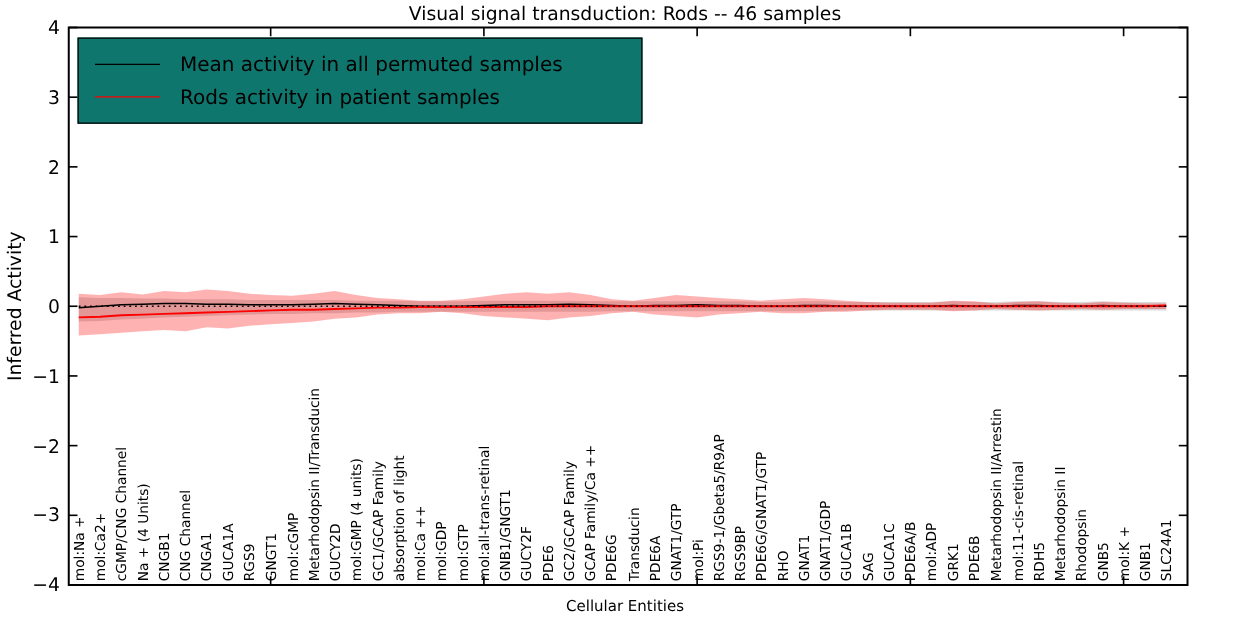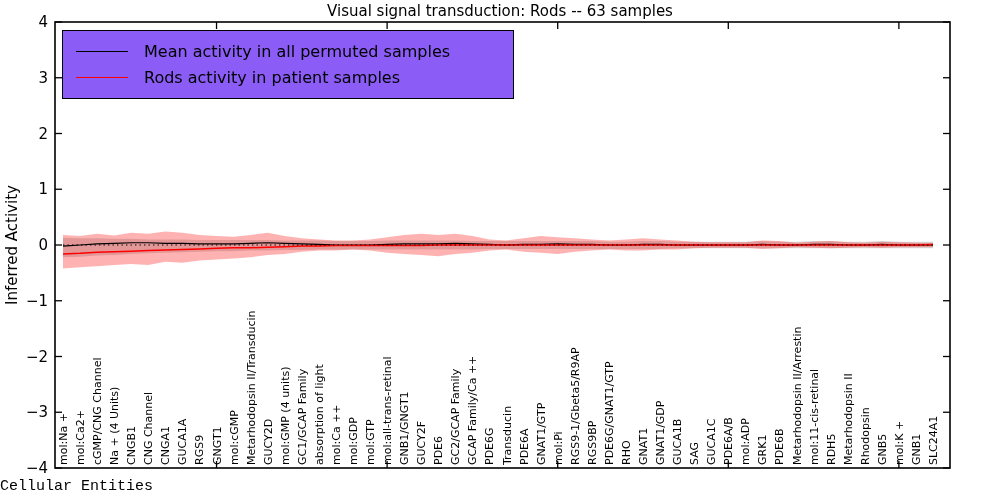--- a/index.html
+++ b/index.html
@@ -1,37 +1,37 @@
 <!DOCTYPE html>
 <html><head>
 <meta charset="utf-8">
 <style>
   html,body{margin:0;padding:0;background:#ffffff;}
   .figure{position:relative;width:1000px;height:500px;background:#ffffff;
           font-family:"DejaVu Sans","Liberation Sans",sans-serif;color:#000;overflow:hidden;}
   .chart-title{position:absolute;left:0;right:0;top:2px;text-align:center;font-size:15px;}
   .y-axis-label{position:absolute;left:12px;top:245px;transform:translate(-50%,-50%) rotate(-90deg);
                 font-size:15px;white-space:nowrap;}
-  .x-axis-label{position:absolute;left:0;right:0;top:478px;font-size:15px;font-family:Liberation Mono, monospace;}
+  .x-axis-label{position:absolute;left:0;right:0;top:478px;text-align:center;font-size:12px;}
   .ytick{position:absolute;left:14px;width:34px;text-align:right;font-size:15px;line-height:16px;}
   .xcat{position:absolute;font-size:11px;line-height:13px;white-space:nowrap;
         transform:rotate(-90deg);transform-origin:0 0;}
-  .legend{position:absolute;left:62px;top:30px;width:452px;background:#8b5cf6;
+  .legend{position:absolute;left:62px;top:30px;width:452px;background:#0f766e;
           border:1.6px solid #000;box-sizing:border-box;padding:7px 0 8px 0;z-index:5;}
   .legend-row{display:flex;align-items:center;height:26px;}
   .legend-swatch{display:inline-block;width:52px;height:0;border-top:1.7px solid #000;
                  margin-left:13px;margin-right:16px;flex:0 0 auto;}
   .legend-text{font-size:16px;white-space:nowrap;}
   svg{position:absolute;left:0;top:0;}
 </style>
 </head>
 <body>
 
 <div class="figure">
-  <div class="chart-title">Visual signal transduction: Rods -- 63 samples</div>
+  <div class="chart-title">Visual signal transduction: Rods -- 46 samples</div>
   <div class="y-axis-label">Inferred Activity</div>
 
   <svg id="plot-svg" width="1000" height="500">
       <polygon points="63,237.7525 80.05882352941177,238.31 97.11764705882354,238.31 114.17647058823529,238.8675 131.23529411764707,238.8675 148.29411764705884,239.42499999999998 165.35294117647058,239.42499999999998 182.41176470588235,239.42499999999998 199.47058823529412,239.98250000000002 216.52941176470588,239.98250000000002 233.58823529411765,239.98250000000002 250.64705882352942,239.98250000000002 267.70588235294116,239.98250000000002 284.7647058823529,240.54 301.8235294117647,240.54 318.88235294117646,240.54 335.94117647058823,241.0975 353,241.0975 370.05882352941177,241.0975 387.11764705882354,240.54 404.1764705882353,240.54 421.2352941176471,240.54 438.29411764705884,240.54 455.3529411764706,240.54 472.4117647058823,241.0975 489.4705882352941,241.0975 506.52941176470586,241.0975 523.5882352941176,241.0975 540.6470588235294,241.0975 557.7058823529412,241.0975 574.7647058823529,241.0975 591.8235294117648,241.0975 608.8823529411765,241.655 625.9411764705882,241.655 643,241.0975 660.0588235294117,241.0975 677.1176470588235,241.655 694.1764705882352,241.655 711.2352941176471,241.655 728.2941176470588,241.655 745.3529411764706,241.655 762.4117647058823,241.0975 779.4705882352941,241.655 796.5294117647059,241.655 813.5882352941177,241.0975 830.6470588235294,241.0975 847.7058823529412,241.655 864.7647058823529,241.655 881.8235294117646,241.0975 898.8823529411765,241.655 915.9411764705882,241.655 933,241.655 933,248.34499999999997 915.9411764705882,248.34499999999997 898.8823529411765,248.34499999999997 881.8235294117646,248.34499999999997 864.7647058823529,248.34499999999997 847.7058823529412,248.34499999999997 830.6470588235294,248.34499999999997 813.5882352941177,248.34499999999997 796.5294117647059,248.34499999999997 779.4705882352941,248.34499999999997 762.4117647058823,248.34499999999997 745.3529411764706,248.34499999999997 728.2941176470588,248.34499999999997 711.2352941176471,248.34499999999997 694.1764705882352,248.34499999999997 677.1176470588235,248.34499999999997 660.0588235294117,248.9025 643,248.9025 625.9411764705882,248.9025 608.8823529411765,248.9025 591.8235294117648,248.9025 574.7647058823529,248.9025 557.7058823529412,248.9025 540.6470588235294,248.9025 523.5882352941176,248.9025 506.52941176470586,248.9025 489.4705882352941,248.9025 472.4117647058823,249.46 455.3529411764706,249.46 438.29411764705884,249.46 421.2352941176471,249.46 404.1764705882353,249.46 387.11764705882354,249.46 370.05882352941177,249.46 353,249.46 335.94117647058823,249.46 318.88235294117646,249.46 301.8235294117647,250.01749999999998 284.7647058823529,250.01749999999998 267.70588235294116,250.575 250.64705882352942,250.575 233.58823529411765,251.13250000000002 216.52941176470588,251.13250000000002 199.47058823529412,251.69 182.41176470588235,252.2475 165.35294117647058,252.80499999999998 148.29411764705884,253.3625 131.23529411764707,253.92000000000002 114.17647058823529,255.035 97.11764705882354,255.59250000000003 80.05882352941177,256.7075 63,257.265" fill="#000000" fill-opacity="0.15" stroke="none"></polygon>
       <polygon points="63,234.965 80.05882352941177,236.07999999999998 97.11764705882354,233.85 114.17647058823529,235.5225 131.23529411764707,232.73499999999999 148.29411764705884,233.85 165.35294117647058,231.61999999999998 182.41176470588235,232.73499999999999 199.47058823529412,234.965 216.52941176470588,236.07999999999998 233.58823529411765,236.63750000000002 250.64705882352942,234.965 267.70588235294116,232.73499999999999 284.7647058823529,236.07999999999998 301.8235294117647,238.31 318.88235294117646,239.42499999999998 335.94117647058823,240.54 353,240.54 370.05882352941177,239.42499999999998 387.11764705882354,237.195 404.1764705882353,234.965 421.2352941176471,233.85 438.29411764705884,234.965 455.3529411764706,233.85 472.4117647058823,236.07999999999998 489.4705882352941,239.42499999999998 506.52941176470586,240.54 523.5882352941176,238.31 540.6470588235294,236.07999999999998 557.7058823529412,237.195 574.7647058823529,238.31 591.8235294117648,239.42499999999998 608.8823529411765,240.54 625.9411764705882,239.42499999999998 643,238.31 660.0588235294117,239.42499999999998 677.1176470588235,240.54 694.1764705882352,241.655 711.2352941176471,242.2125 728.2941176470588,242.2125 745.3529411764706,242.2125 762.4117647058823,240.54 779.4705882352941,241.0975 796.5294117647059,242.77 813.5882352941177,241.655 830.6470588235294,241.0975 847.7058823529412,242.2125 864.7647058823529,242.77 881.8235294117646,241.655 898.8823529411765,242.2125 915.9411764705882,242.77 933,242.77 933,247.23 915.9411764705882,247.23 898.8823529411765,247.23 881.8235294117646,247.7875 864.7647058823529,247.23 847.7058823529412,247.7875 830.6470588235294,248.34499999999997 813.5882352941177,247.7875 796.5294117647059,247.23 779.4705882352941,248.34499999999997 762.4117647058823,248.9025 745.3529411764706,247.7875 728.2941176470588,247.7875 711.2352941176471,247.7875 694.1764705882352,248.34499999999997 677.1176470588235,249.46 660.0588235294117,249.46 643,250.575 625.9411764705882,250.575 608.8823529411765,249.46 591.8235294117648,250.575 574.7647058823529,251.69 557.7058823529412,253.92000000000002 540.6470588235294,252.80499999999998 523.5882352941176,251.69 506.52941176470586,249.46 489.4705882352941,250.575 472.4117647058823,252.80499999999998 455.3529411764706,253.92000000000002 438.29411764705884,256.15 421.2352941176471,255.035 404.1764705882353,253.92000000000002 387.11764705882354,252.80499999999998 370.05882352941177,250.575 353,249.46 335.94117647058823,250.575 318.88235294117646,250.575 301.8235294117647,251.69 284.7647058823529,253.92000000000002 267.70588235294116,255.035 250.64705882352942,257.265 233.58823529411765,258.38 216.52941176470588,259.495 199.47058823529412,260.61 182.41176470588235,262.84000000000003 165.35294117647058,261.725 148.29411764705884,265.07000000000005 131.23529411764707,263.955 114.17647058823529,265.07000000000005 97.11764705882354,266.185 80.05882352941177,267.3 63,268.41499999999996" fill="#ff0000" fill-opacity="0.3" stroke="none"></polygon>
       <polyline points="63,246.11499999999998 80.05882352941177,245 97.11764705882354,243.885 114.17647058823529,243.32750000000001 131.23529411764707,242.77 148.29411764705884,242.77 165.35294117647058,243.32750000000001 182.41176470588235,243.32750000000001 199.47058823529412,243.885 216.52941176470588,243.885 233.58823529411765,243.885 250.64705882352942,243.32750000000001 267.70588235294116,242.77 284.7647058823529,243.32750000000001 301.8235294117647,243.885 318.88235294117646,244.44250000000002 335.94117647058823,245 353,245 370.05882352941177,245 387.11764705882354,244.44250000000002 404.1764705882353,243.885 421.2352941176471,243.885 438.29411764705884,243.885 455.3529411764706,243.32750000000001 472.4117647058823,243.885 489.4705882352941,244.44250000000002 506.52941176470586,245 523.5882352941176,244.44250000000002 540.6470588235294,244.44250000000002 557.7058823529412,243.885 574.7647058823529,244.44250000000002 591.8235294117648,244.44250000000002 608.8823529411765,245 625.9411764705882,245 643,244.44250000000002 660.0588235294117,244.44250000000002 677.1176470588235,245 694.1764705882352,245 711.2352941176471,245 728.2941176470588,245 745.3529411764706,245 762.4117647058823,244.44250000000002 779.4705882352941,245 796.5294117647059,245 813.5882352941177,244.44250000000002 830.6470588235294,244.44250000000002 847.7058823529412,245 864.7647058823529,245 881.8235294117646,244.44250000000002 898.8823529411765,245 915.9411764705882,245 933,245" fill="none" stroke="#000000" stroke-width="1.2"></polyline>
       <polyline points="63,253.92000000000002 80.05882352941177,253.3625 97.11764705882354,252.2475 114.17647058823529,251.69 131.23529411764707,251.13250000000002 148.29411764705884,250.575 165.35294117647058,250.01749999999998 182.41176470588235,249.46 199.47058823529412,248.9025 216.52941176470588,248.34499999999997 233.58823529411765,247.7875 250.64705882352942,247.7875 267.70588235294116,247.23 284.7647058823529,246.6725 301.8235294117647,246.11499999999998 318.88235294117646,246.11499999999998 335.94117647058823,245.55749999999998 353,245.55749999999998 370.05882352941177,245.55749999999998 387.11764705882354,245.55749999999998 404.1764705882353,245.55749999999998 421.2352941176471,245.55749999999998 438.29411764705884,245 455.3529411764706,245 472.4117647058823,245 489.4705882352941,245 506.52941176470586,245 523.5882352941176,245 540.6470588235294,245 557.7058823529412,245 574.7647058823529,245 591.8235294117648,245 608.8823529411765,245 625.9411764705882,245 643,245 660.0588235294117,245 677.1176470588235,245 694.1764705882352,245 711.2352941176471,245 728.2941176470588,245 745.3529411764706,245 762.4117647058823,245 779.4705882352941,245 796.5294117647059,245 813.5882352941177,245 830.6470588235294,245 847.7058823529412,245 864.7647058823529,245 881.8235294117646,245 898.8823529411765,245 915.9411764705882,245 933,244.44250000000002" fill="none" stroke="#ff0000" stroke-width="1.5"></polyline>
       <line x1="63" y1="245" x2="933" y2="245" stroke="#000000" stroke-width="1.2" stroke-dasharray="1.4 3.1"></line>
       <rect x="55" y="22" width="895" height="446" fill="none" stroke="#000" stroke-width="1.6"></rect>
       <line x1="55" y1="22" x2="62" y2="22" stroke="#000" stroke-width="1.3"></line>

